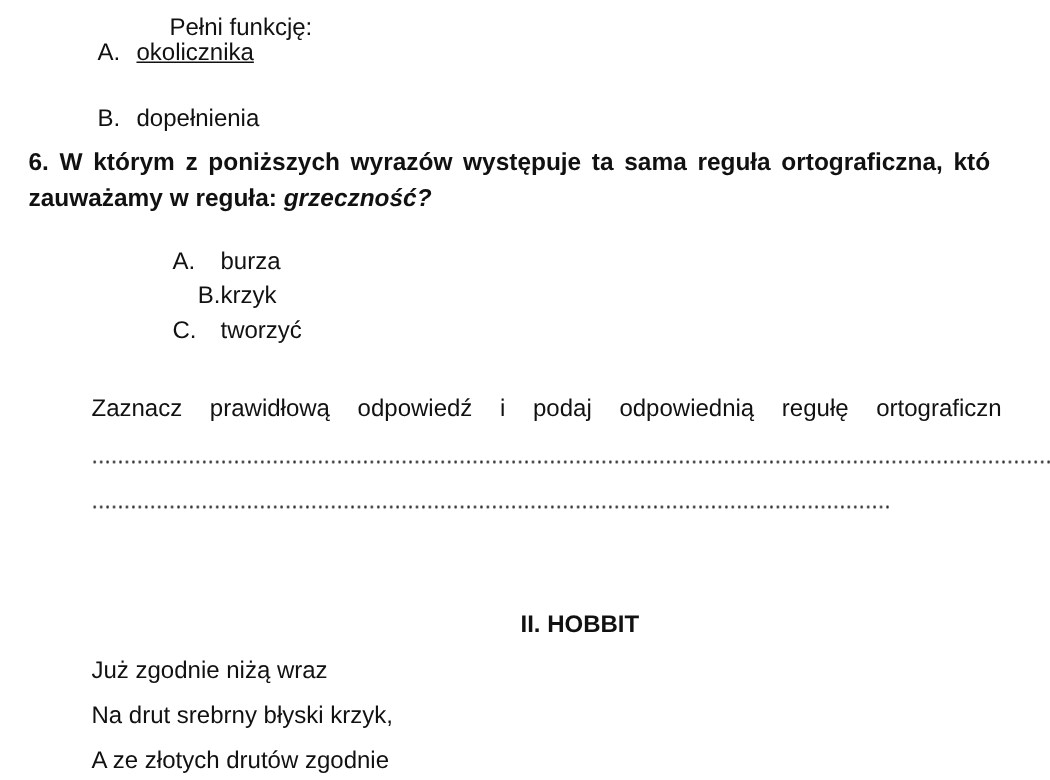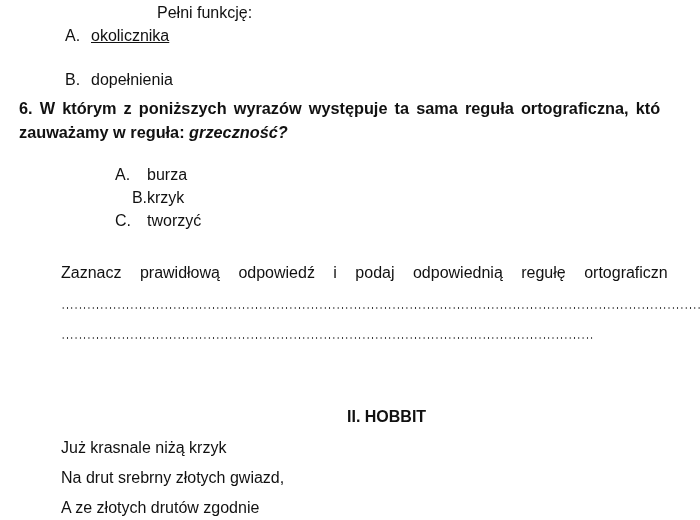--- a/index.html
+++ b/index.html
@@ -10,21 +10,21 @@
     body {
       width: 700px;
       height: 520px;
       overflow: hidden;
       position: relative;
       font-family: "Liberation Sans", sans-serif;
       color: #111111;
       font-size: 16px;
     }
     .abs { position: absolute; white-space: nowrap; }
-    .q5-sub { left: 113px; top: 4px; margin-left: 44px; }
+    .q5-sub { left: 113px; top: 10px; }
     .q5-opt { left: 65px; }
     .q5-opt .letter { display: inline-block; width: 26px; }
     .q6-title {
       left: 19px; top: 96px; font-weight: bold; font-size: 16.3px;
       word-spacing: 2.6px; line-height: 24px;
     }
     .q6-title .italic { font-style: italic; }
     .q6-opt { left: 92px; margin-left: 23px; }
     .q6-opt .letter { display: inline-block; width: 32px; }
     .instr {
@@ -73,16 +73,16 @@
   </div>
 
   <div class="abs instr">Zaznacz prawidłową odpowiedź i podaj odpowiednią regułę ortograficzn</div>
 
   <div class="abs dots" style="top:307px; width:640px;"></div>
   <div class="abs dots" style="top:337px; width:533px;"></div>
 </div>
 
 <div>
   <div class="abs section-title">II. HOBBIT</div>
-  <div class="abs poem" style="top:439px;">Już krasnale niżą krzyk</div>
-  <div class="abs poem" style="top:469px;">Na drut srebrny złotych gwiazd,</div>
+  <div class="abs poem" style="top:439px;">Już zgodnie niżą wraz</div>
+  <div class="abs poem" style="top:469px;">Na drut srebrny błyski krzyk,</div>
   <div class="abs poem" style="top:499px;">A ze złotych drutów zgodnie</div>
 </div>
 
 </body></html>

